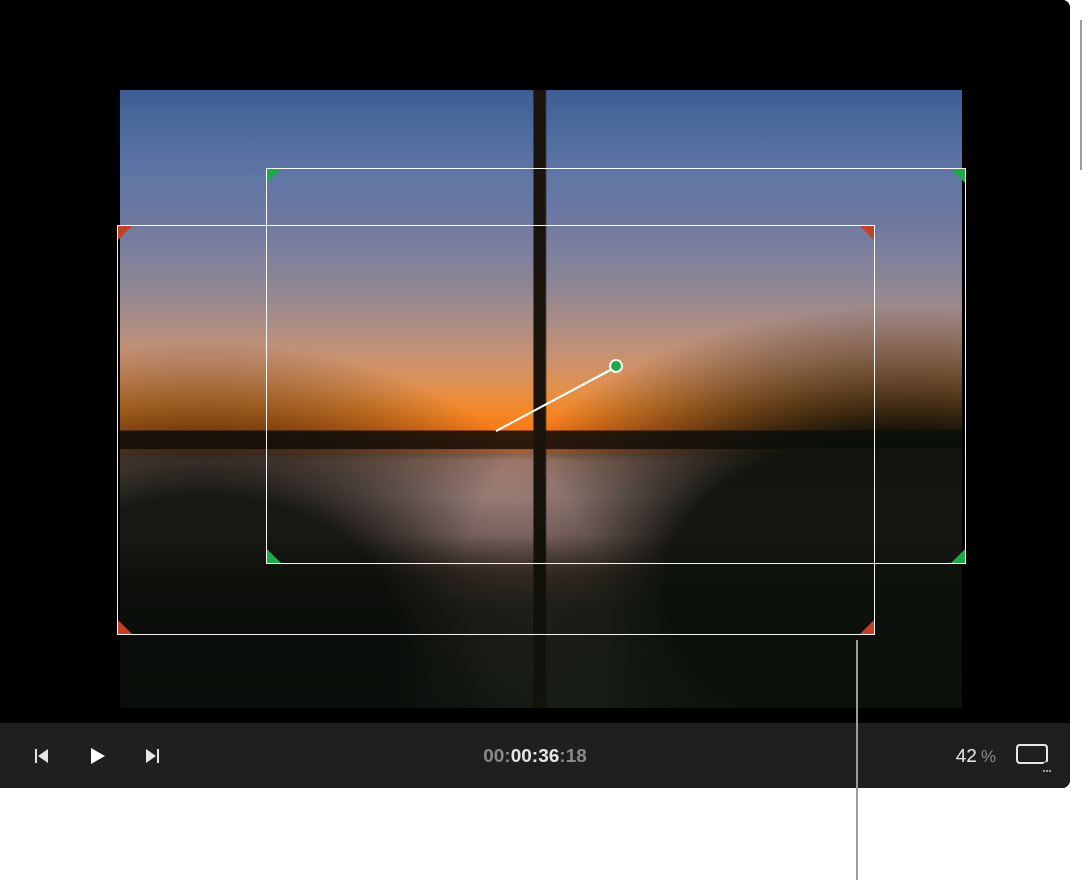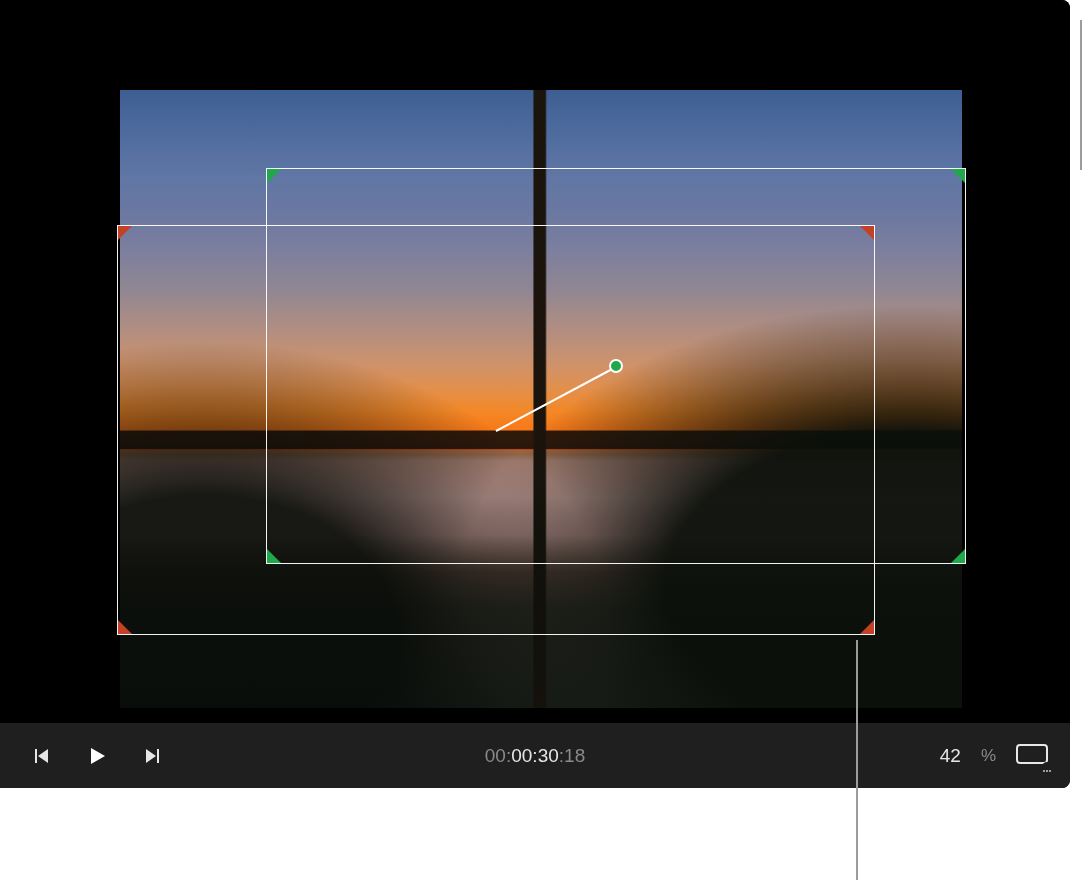--- a/index.html
+++ b/index.html
@@ -137,29 +137,30 @@
   .ic-btn svg { fill: #e6e6e6; }
   .play-btn svg { fill: #fff; }
   .timecode {
     position: absolute;
     left: 50%;
     transform: translateX(-50%);
     font-size: 19px;
     font-variant-numeric: tabular-nums;
     color: #e6e6e6;
     display: flex;
+    font-weight: bold;
   }
   .timecode .dim-txt { color: #8a8a8a; }
   .zoom {
     position: absolute;
     right: 74px;
     display: flex;
-    align-items: center;
+    align-items: flex-end;
     font-size: 19px;
-    gap: 20px;
+    gap: 4px;
     cursor: pointer;
   }
   .zoom .pct { color: #8a8a8a; font-size: 17px; }
   .view-menu {
     position: absolute;
     right: 20px;
     cursor: pointer;
   }
   .view-menu svg { fill:#e8e8e8; }
   .view-menu .dot {
@@ -221,21 +222,21 @@
             <path d="M14 3h2v14h-2zM3 3l10 7L3 17z"></path>
           </svg>
       </span>
     </div>
 
     <div class="timecode">
       <span class="dim-txt">00</span>
       <span class="dim-txt">:</span>
       <span>00</span>
       <span>:</span>
-      <span>30</span>
+      <span>36</span>
       <span class="dim-txt">:</span>
       <span class="dim-txt">18</span>
     </div>
 
     <div class="zoom">
       <span>42</span>
       <span class="pct">%</span>
     </div>
 
     <span class="view-menu">

